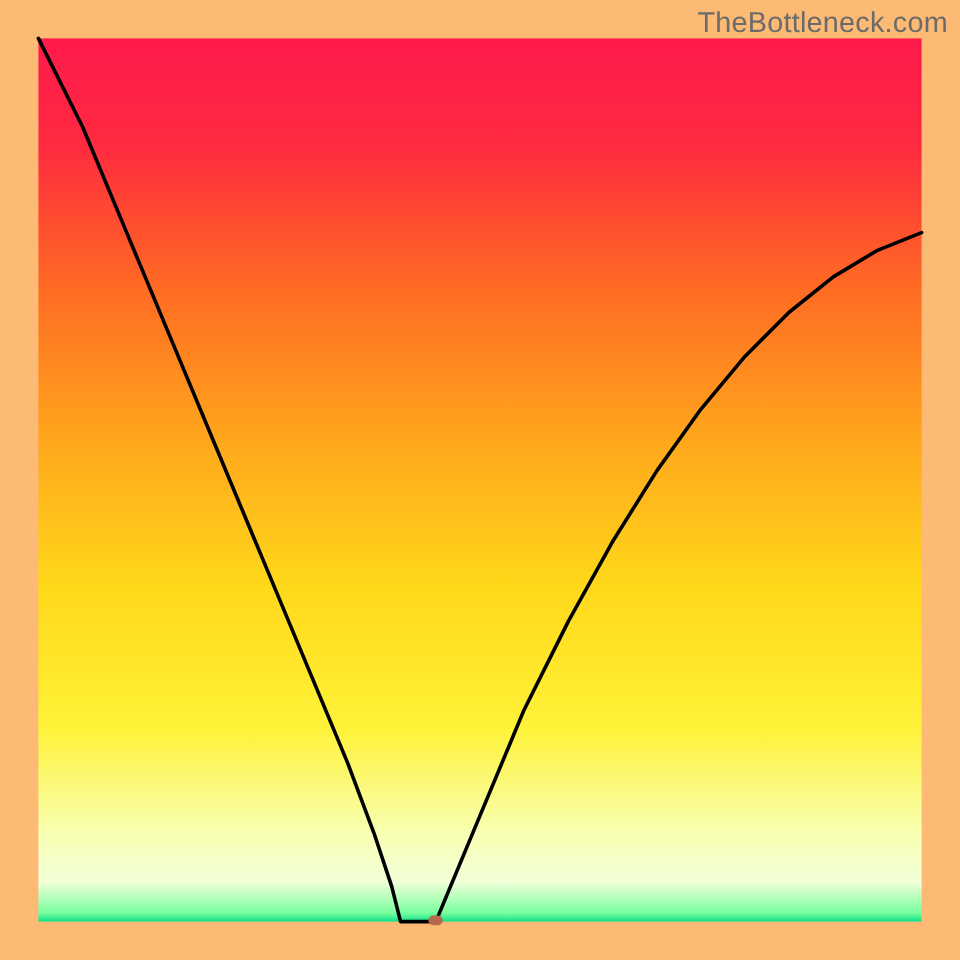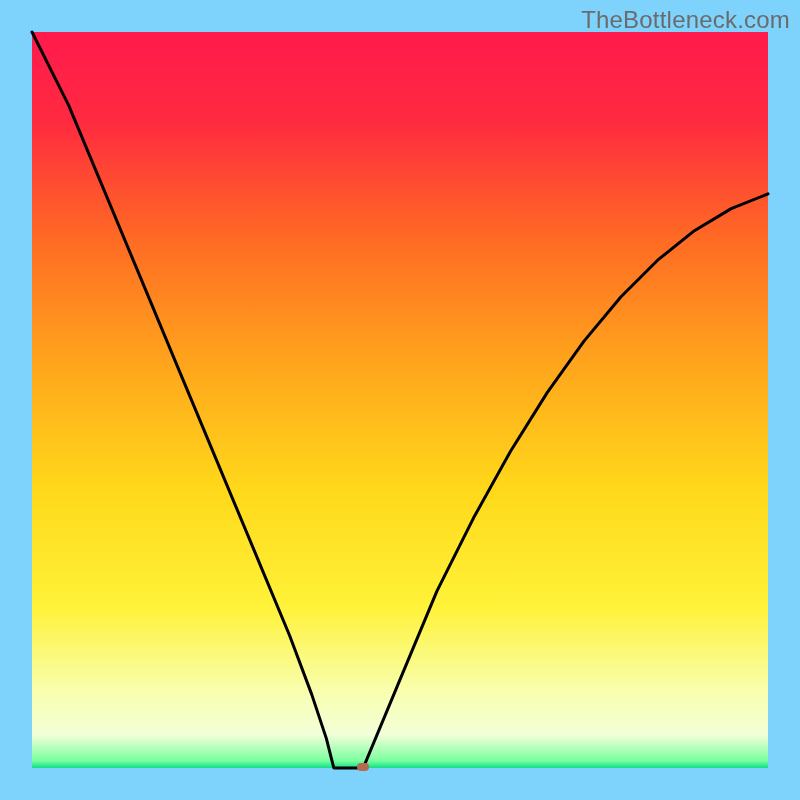--- a/index.html
+++ b/index.html
@@ -8,21 +8,21 @@
     width: 800px;
     height: 800px;
     background: #000;
     overflow: hidden;
     font-family: Arial, Helvetica, sans-serif;
   }
   .frame {
     position: relative;
     width: 800px;
     height: 800px;
-    background: #7dd3fc;
+    background: #fdba74;
   }
   .watermark {
     position: absolute;
     top: 6px;
     right: 10px;
     color: #6b6b6b;
     font-size: 24px;
     font-weight: 500;
     letter-spacing: 0.2px;
     z-index: 20;

